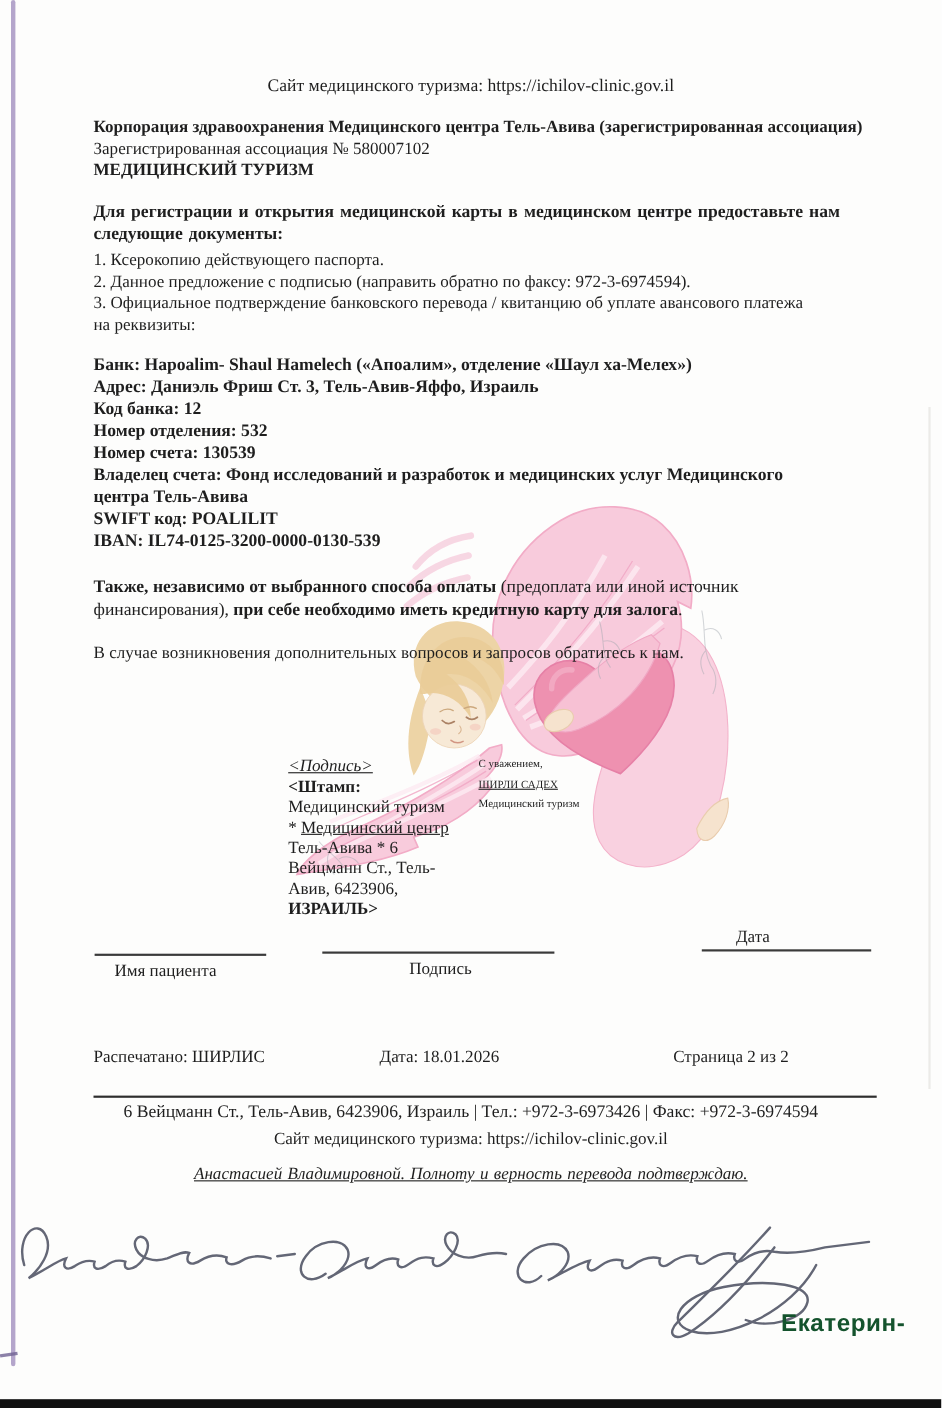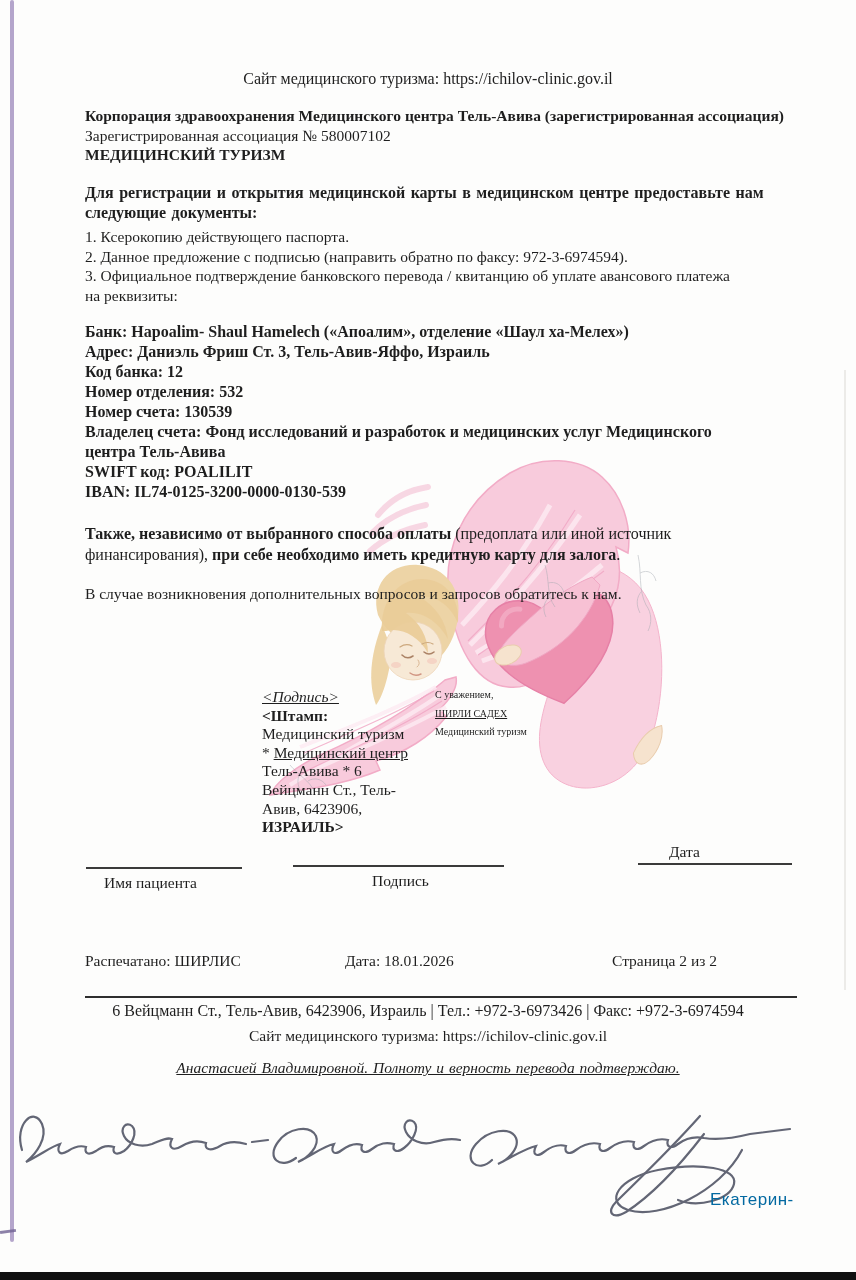--- a/index.html
+++ b/index.html
@@ -32,21 +32,21 @@
   .print-row span{position:absolute;font-size:15.5px;top:0;}
   .print-row{top:952px;left:0;width:804px;height:22px;}
 
   .footer-rule{top:996px;left:85px;width:712px;height:0;border-top:2px solid #2e2e2e;}
   .footer-l1{top:1002px;font-size:16px;}
   .footer-l2{top:1027px;font-size:15.5px;}
   .translator{top:1056px;font-size:15.5px;line-height:23px;font-style:italic;word-spacing:1px;}
 
   .ekaterin{
     top:1190px;left:710px;font-family:"Liberation Sans","DejaVu Sans",sans-serif;
-    font-weight:normal;font-size:17px;color:#0369a1;letter-spacing:.5px;
+    font-weight:bold;font-size:22px;color:#14532d;letter-spacing:.5px;
   }
 
   .scan-edge{top:0;left:10px;width:4px;height:1242px;background:#a795c2;border-radius:2px;opacity:.85;}
   .scan-edge-foot{top:1230px;left:0;width:16px;height:3px;background:#6f6292;transform:rotate(-8deg);opacity:.8;}
   .scan-right{top:370px;left:844px;width:2px;height:620px;background:#ecebe8;}
   .scan-bottom{top:1272px;left:0;width:856px;height:8px;background:#101010;}
 
   .angel{top:455px;left:250px;opacity:.93;}
   .handwriting{top:1098px;left:0;}
   .z-text{z-index:3;}

